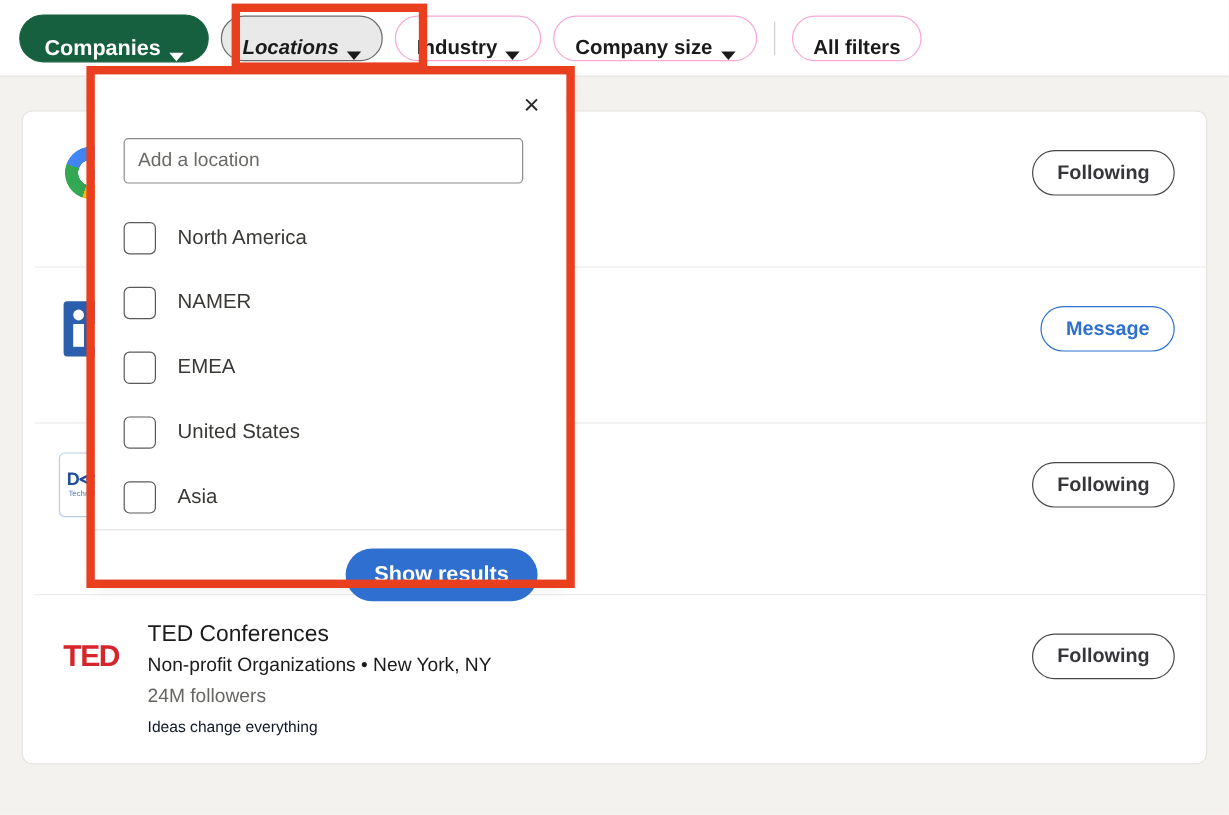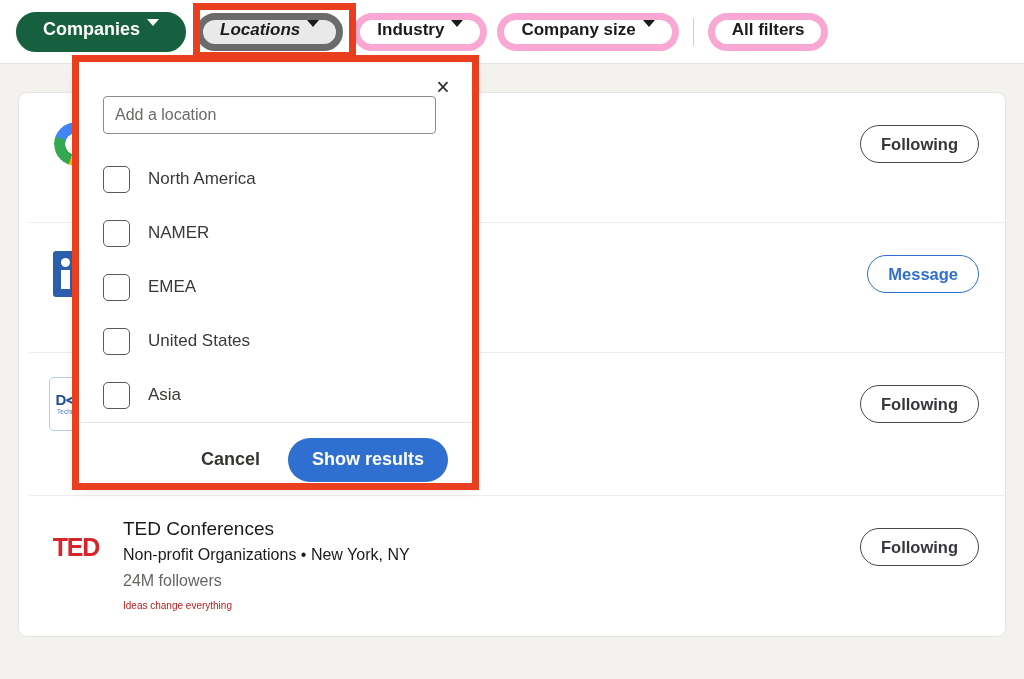--- a/index.html
+++ b/index.html
@@ -13,24 +13,24 @@
 
   
   .filter-bar {
     position: absolute; left: 0; top: 0; width: 1024px; height: 64px;
     background: #ffffff;
     border-bottom: 1px solid #e4e2df;
     display: flex; align-items: center; gap: 10px;
     padding-left: 16px;
   }
   .pill {
-    display: inline-flex; align-items: flex-start; gap: 7px;
+    display: inline-flex; align-items: flex-end; gap: 7px;
     height: 38px; padding: 0 17px;
     border-radius: 20px;
-    border: 7px solid #f9a8d4;
+    border: 1px solid #f9a8d4;
     background: #ffffff;
     color: #1b1b1b;
     font-size: 17px; font-weight: bold;
     white-space: nowrap;
     cursor: pointer;
   }
   .pill.primary {
     background: #16603f; border-color: #16603f; color: #ffffff;
     padding: 0 20px; height: 40px; font-size: 18px;
   }
@@ -76,21 +76,21 @@
     font-size: 16px; color: #1b1b1b; line-height: 26px;
   }
   .co-sub {
     font-size: 16px; color: #666561; line-height: 26px;
   }
   .co-line {
     font-size: 15.5px; color: #3d3c39; line-height: 26px;
     display: flex; align-items: center; gap: 7px;
   }
   .co-tag {
-    font-size: 10px; color: #b91c1c; line-height: 24px;
+    font-size: 13px; color: #0f172a; line-height: 24px;
   }
   .row-action { flex: 0 0 auto; padding-top: 14px; padding-right: 10px; }
   .act-btn {
     display: inline-flex; align-items: center; justify-content: center;
     height: 38px; padding: 0 20px; border-radius: 20px;
     font-size: 16.5px; font-weight: bold; cursor: pointer;
     background: #ffffff;
   }
   .act-btn.follow { border: 1.6px solid #49474a; color: #37353a; }
   .act-btn.message { border: 1.6px solid #2f6fd0; color: #2f6fd0; }
@@ -197,21 +197,21 @@
   }
   .dd-top { position: relative; padding: 14px 20px 0 24px; }
   .dd-close {
     position: absolute; right: 17px; top: 13px;
     width: 24px; height: 24px; cursor: pointer;
     display: flex; align-items: center; justify-content: center;
     font-size: 23px; color: #2b2b2b; line-height: 1;
   }
   .dd-input {
     display: block; width: 333px; height: 38px;
-    margin-top: 20px;
+    margin-top: 39px;
     border: 1px solid #8c8c8c; border-radius: 4px;
     padding: 0 11px; font-size: 16px; color: #1b1b1b;
     font-family: "Liberation Sans", sans-serif;
     background: #ffffff;
   }
   .dd-input::placeholder { color: #6b6a67; }
   .dd-list { flex: 1 1 auto; padding: 18px 24px 0 24px; }
   .dd-item {
     display: flex; align-items: center; gap: 18px;
     height: 54px; cursor: pointer;
@@ -386,21 +386,20 @@
           <span class="cbox"></span>
           <span class="cbox-label">United States</span>
         </div>
         <div class="dd-item">
           <span class="cbox"></span>
           <span class="cbox-label">Asia</span>
         </div>
       </div>
 
       <div class="dd-foot">
-        <button class="btn-cancel">Cancel</button>
         <button class="btn-primary">Show results</button>
       </div>
 
     </div>
     <div class="red-frame"></div>
   </div>
 
   <div class="red-pill-frame"></div>
 
 </div>

